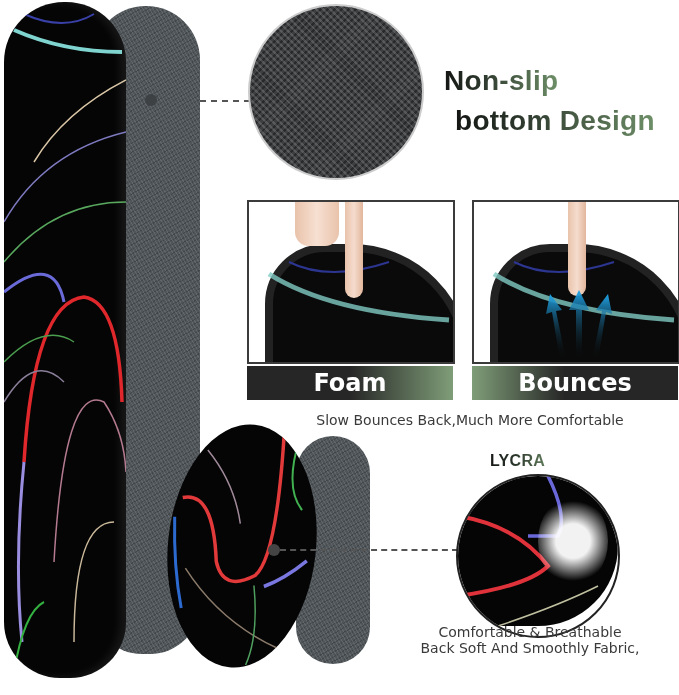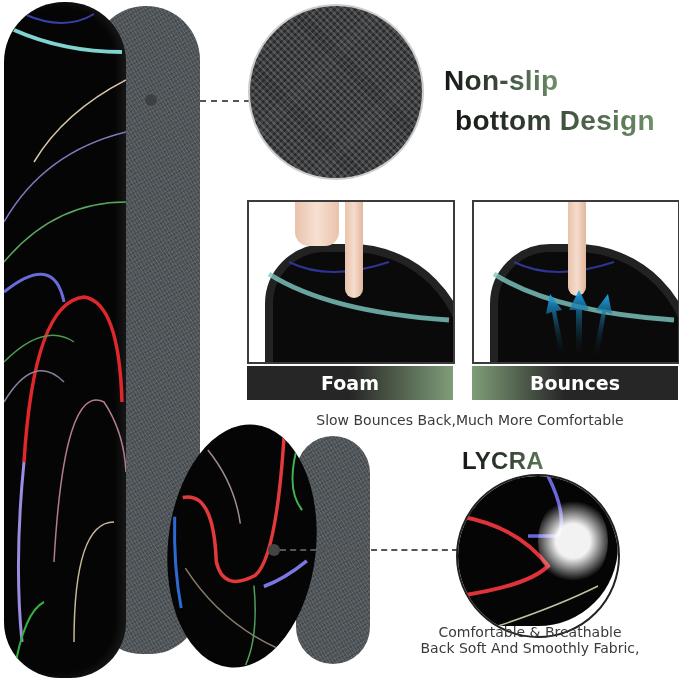--- a/index.html
+++ b/index.html
@@ -5,21 +5,21 @@
     html,body{margin:0;padding:0;background:#fff;}
     body{width:679px;height:695px;position:relative;overflow:hidden;font-family:"Liberation Sans",sans-serif;}
     .abs{position:absolute;}
     .fabric{background-color:#4f5559;
       background-image:repeating-linear-gradient(60deg,rgba(255,255,255,.10) 0 1px,transparent 1px 3px),
                        repeating-linear-gradient(-30deg,rgba(0,0,0,.18) 0 1px,transparent 1px 4px);}
     .headline{font-weight:900;font-size:28px;line-height:34px;letter-spacing:.3px;
       background:linear-gradient(90deg,#141614 0%,#2e3a2e 35%,#6e8f68 100%);
       -webkit-background-clip:text;background-clip:text;color:transparent;}
     .panel{border:2px solid #3b3b3b;background:#fff;overflow:hidden;}
-    .label-bar{height:34px;color:#fff;font-family:"DejaVu Sans",sans-serif;font-weight:bold;font-size:19px;
+    .label-bar{height:34px;color:#fff;font-family:"DejaVu Sans",sans-serif;font-weight:bold;font-size:24px;
       display:flex;align-items:center;justify-content:center;}
     .caption{color:#3a3a3a;font-size:14px;text-align:center;font-family:"DejaVu Sans",sans-serif;}
     .dash{border-top:2px dashed #555;height:0;}
     .dot{width:12px;height:12px;border-radius:50%;background:#444;}
   </style>
 </head>
 <body>
 
 <div class="abs fabric" style="left:92px;top:6px;width:108px;height:648px;border-radius:54px 54px 50px 50px;"></div>
 
@@ -94,21 +94,21 @@
     <path d="M120 10 Q110 60 130 80" stroke="#40b050" stroke-width="2" fill="none"></path>
     <path d="M20 150 Q60 200 120 220" stroke="#8a7a6a" stroke-width="1.5" fill="none"></path>
     <path d="M90 160 Q100 210 90 240" stroke="#50a060" stroke-width="1.5" fill="none"></path>
     <path d="M4 100 Q8 150 20 190" stroke="#2d6ad0" stroke-width="3" fill="none"></path>
   </svg>
 </div>
 
 <div class="abs dot" style="left:268px;top:544px;"></div>
 <div class="abs dash" style="left:280px;top:549px;width:178px;"></div>
 
-<div class="abs headline" style="left:462px;top:444px;font-size:24px;background:linear-gradient(90deg,#161816,#2e3a2e 50%,#5f7a5a);-webkit-background-clip:text;background-clip:text;">LYCRA</div>
+<div class="abs headline" style="left:490px;top:444px;font-size:16px;background:linear-gradient(90deg,#161816,#2e3a2e 50%,#5f7a5a);-webkit-background-clip:text;background-clip:text;">LYCRA</div>
 
 <div class="abs" style="left:456px;top:474px;width:160px;height:160px;border-radius:50%;border:2px solid #222;overflow:hidden;background:#fff;">
   <div class="abs" style="left:-10px;top:-10px;width:170px;height:160px;border-radius:0 0 80px 20px;background:#050505;"></div>
   <svg class="abs" style="left:0;top:0" width="160" height="160">
     <path d="M0 40 Q60 50 90 90 Q70 110 0 120" stroke="#e0323a" stroke-width="4" fill="none"></path>
     <path d="M90 0 Q110 40 100 60 L70 60" stroke="#6a68d8" stroke-width="3.5" fill="none"></path>
     <path d="M40 150 Q100 130 140 110" stroke="#c0c0a0" stroke-width="1.5" fill="none"></path>
   </svg>
   <div class="abs" style="left:80px;top:20px;width:70px;height:90px;border-radius:50%;background:radial-gradient(circle,rgba(255,255,255,.95) 30%,rgba(255,255,255,0) 70%);"></div>
 </div>

